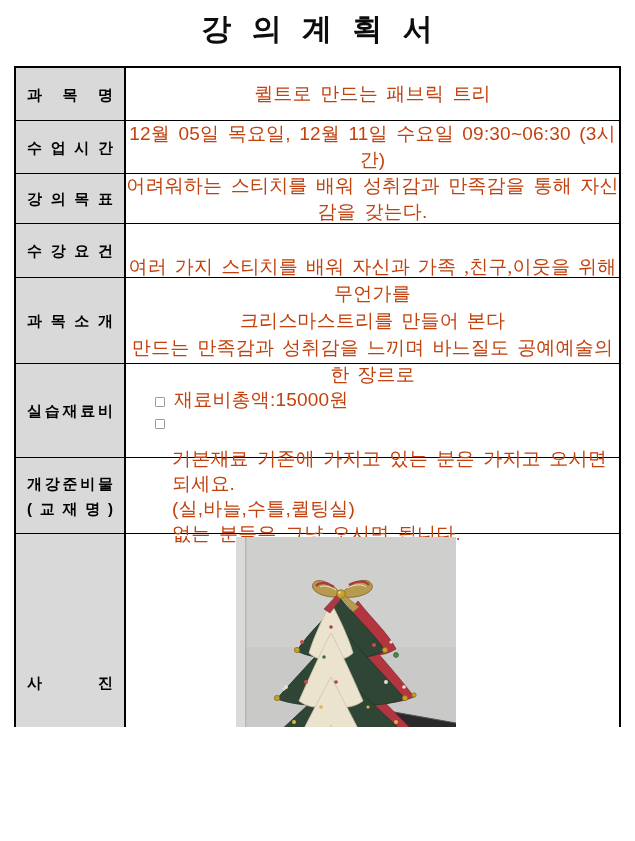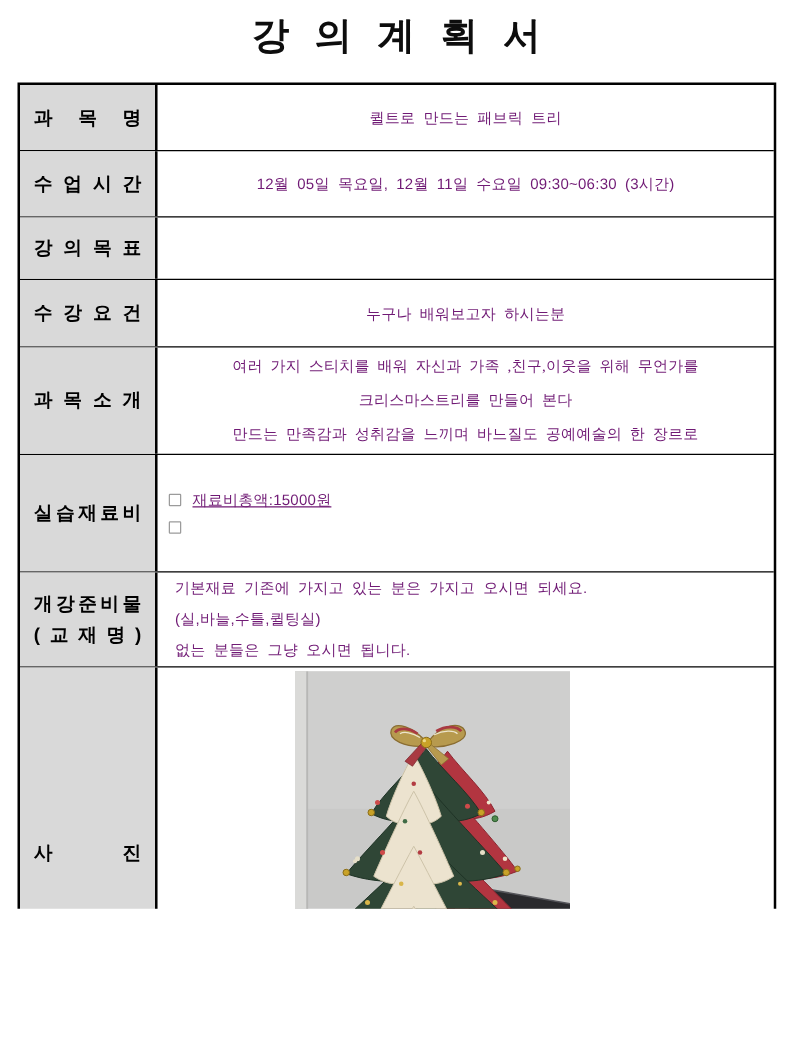--- a/index.html
+++ b/index.html
@@ -25,30 +25,30 @@
   .r7 { height: 76px; }
   .cell.label {
     flex: 0 0 110px; background: #d9d9d9; border-right: 2px solid #000;
     display: flex; flex-direction: column; justify-content: center;
     padding: 0 11px; color: #000;
   }
   .lbl-line {
     font-size: 15px; font-weight: 700; line-height: 25px; width: 100%;
     color: #000;
   }
-  .cell.content { flex: 1; color: #701a75; font-size: 12px; }
+  .cell.content { flex: 1; color: #c2410c; font-size: 19px; }
   .cell.content.center {
     display: flex; flex-direction: column; justify-content: center;
     text-align: center;
   }
   .c-line { line-height: 26px; word-spacing: 3px; letter-spacing: 0.2px; }
   .r5 .c-line { line-height: 27px; font-family: Liberation Serif, serif; }
   .cell.content.left { display: flex; flex-direction: column; justify-content: center; text-align: left; }
-  .mat .c-line { line-height: 22px; padding-left: 9px; text-decoration: underline; }
-  .prep .c-line { line-height: 25px; padding-left: 14px; }
+  .mat .c-line { line-height: 22px; padding-left: 29px; }
+  .prep .c-line { line-height: 25px; padding-left: 30px; margin-left: 16px; }
   .cb {
     display: inline-block; width: 10px; height: 10px;
     border: 1.2px solid #9b9b9b; border-radius: 1px; background: #fff;
     margin-right: 9px; vertical-align: -1px;
   }
   .photo-cell { position: relative; }
   .photo { display: block; margin: 3px 0 0 110px; }
 </style>
 </head>
 <body>
@@ -88,33 +88,33 @@
 
     <div class="t-row r3">
       <div class="cell label">
         <div class="lbl-line" style="display: flex; justify-content: space-between;">
             <span>강</span>
             <span>의</span>
             <span>목</span>
             <span>표</span>
           </div>
       </div>
+      <div class="cell content center">
+        <div class="c-line">어려워하는 스티치를 배워 성취감과 만족감을 통해 자신감을 갖는다.</div>
+      </div>
     </div>
 
     <div class="t-row r4">
       <div class="cell label">
         <div class="lbl-line" style="display: flex; justify-content: space-between;">
             <span>수</span>
             <span>강</span>
             <span>요</span>
             <span>건</span>
           </div>
-      </div>
-      <div class="cell content center">
-        <div class="c-line">누구나 배워보고자 하시는분</div>
       </div>
     </div>
 
     <div class="t-row r5">
       <div class="cell label">
         <div class="lbl-line" style="display: flex; justify-content: space-between;">
             <span>과</span>
             <span>목</span>
             <span>소</span>
             <span>개</span>

